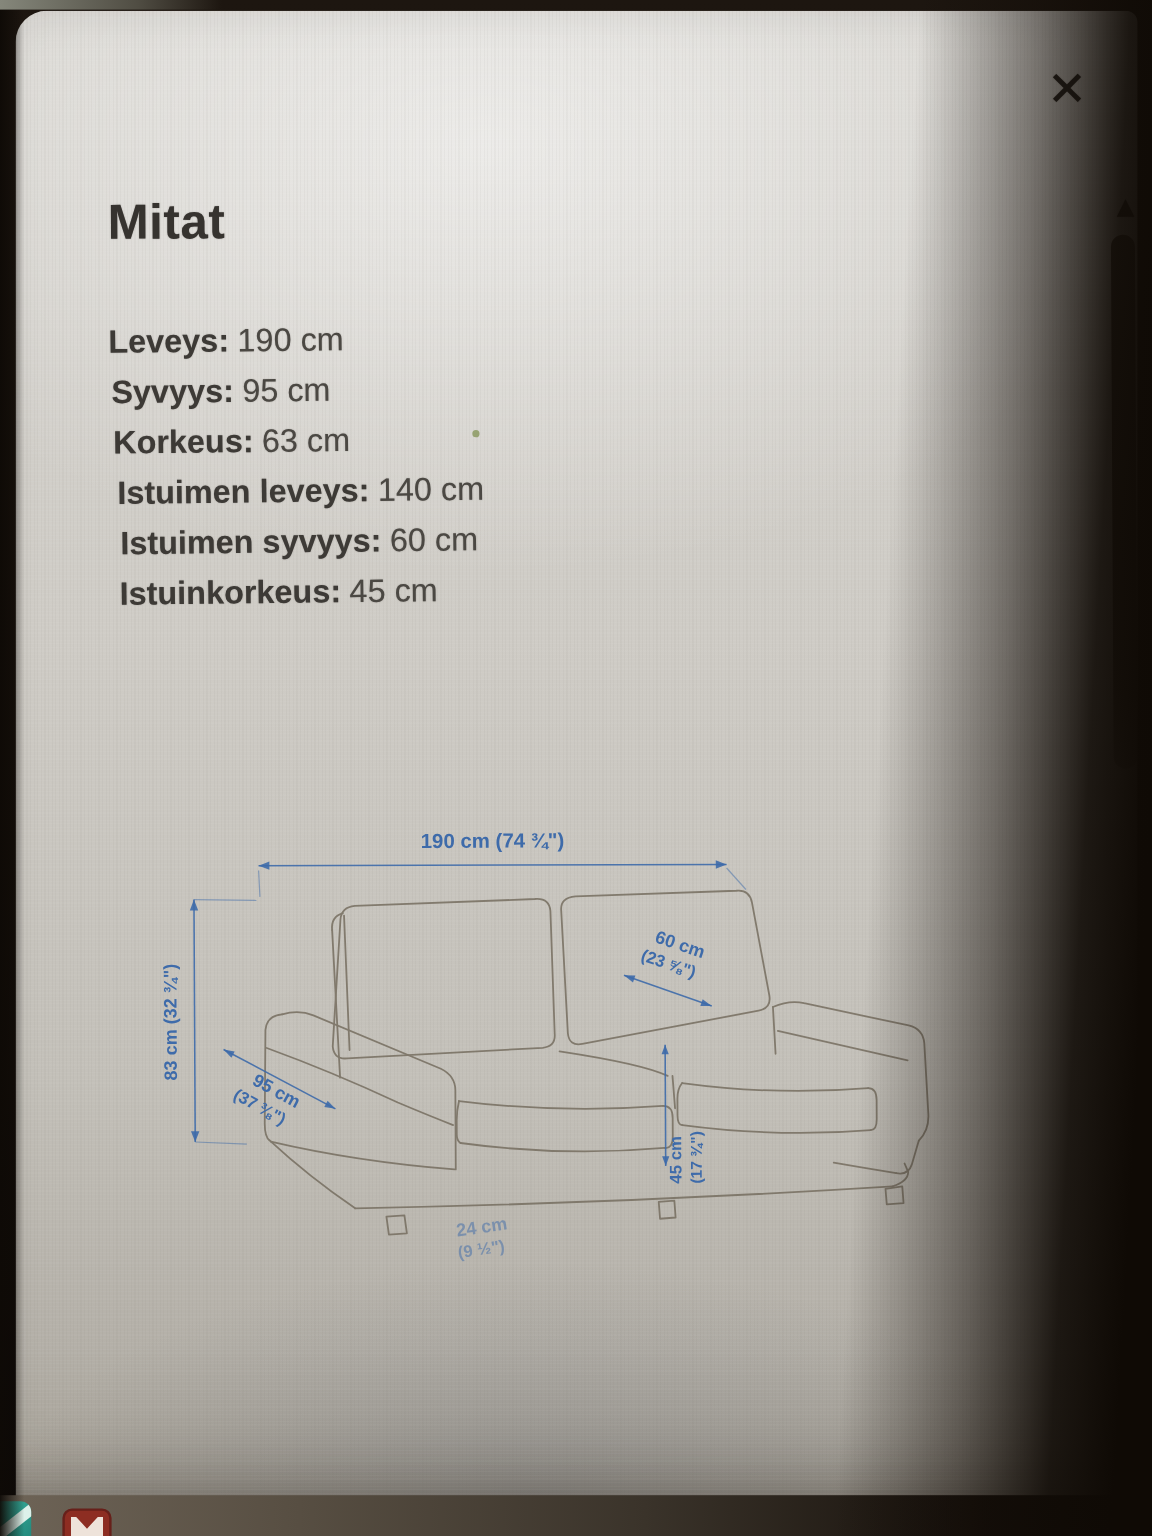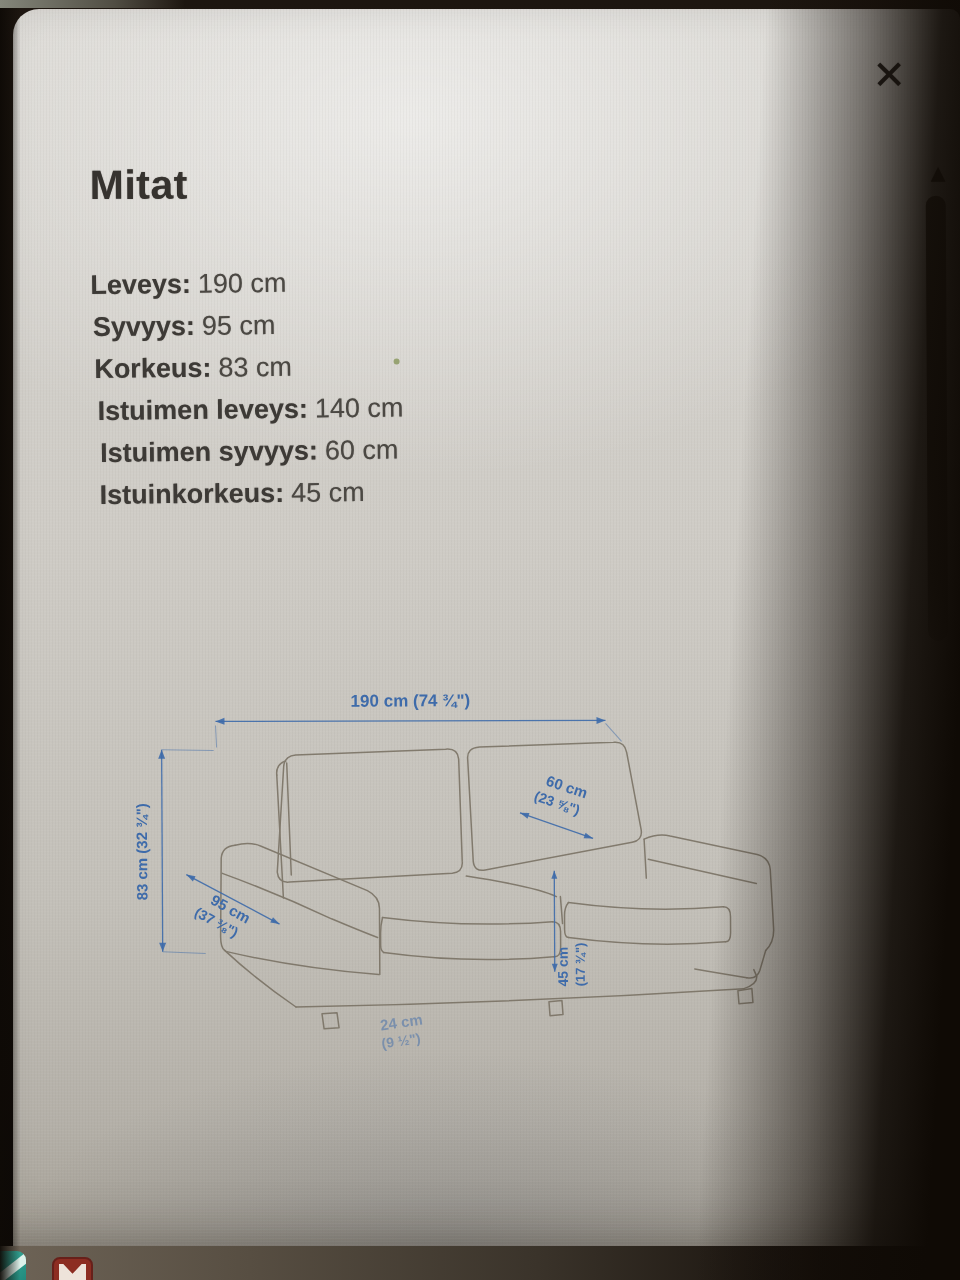--- a/index.html
+++ b/index.html
@@ -8,21 +8,21 @@
   .photo{position:absolute;inset:0;
        background:linear-gradient(180deg,#1d1610 0%,#140e09 55%,#0c0806 100%);}
 
   
   .panel{position:absolute;left:13px;top:9px;width:935px;height:1239px;
        border-radius:26px 10px 2px 2px;overflow:hidden;
        background:
          radial-gradient(ellipse 880px 560px at 42% 9%,rgba(255,255,255,0.55),rgba(255,255,255,0) 64%),
          radial-gradient(ellipse 620px 280px at 46% 100%,rgba(73,78,90,0.22),rgba(73,78,90,0) 70%),
          linear-gradient(to bottom,#d8d6d1 0%,#cfccc6 42%,#c3c0b9 72%,#b4b0a8 90%,#a49f95 100%);
-       box-shadow:inset -30px -18px 60px -18px rgba(25,17,10,0.45);padding-left:12px;}
+       box-shadow:inset -30px -18px 60px -18px rgba(25,17,10,0.45);}
   .texture{position:absolute;inset:0;pointer-events:none;
        background:repeating-linear-gradient(90deg,rgba(110,105,95,0.05) 0 1px,transparent 1px 3px),
                   repeating-linear-gradient(0deg,rgba(255,255,255,0.03) 0 1px,transparent 1px 3px);}
 
   
   .content{position:absolute;inset:0;transform:rotate(-0.3deg);}
   .title{position:absolute;left:79px;top:151px;font-size:41px;font-weight:bold;
        color:#36332f;letter-spacing:0.5px;text-shadow:0 0 1px rgba(55,50,45,0.5);}
   .dims{position:absolute;left:79px;top:253px;transform:rotate(-0.35deg);transform-origin:left top;}
   .dim-row{font-size:27px;line-height:42px;white-space:nowrap;color:#47443f;
@@ -84,21 +84,21 @@
       <div class="title">Mitat</div>
 
       <div class="dims">
         <div class="dim-row">
           <span class="dim-label">Leveys:</span><span class="dim-value">190 cm</span>
         </div>
         <div class="dim-row">
           <span class="dim-label">Syvyys:</span><span class="dim-value">95 cm</span>
         </div>
         <div class="dim-row">
-          <span class="dim-label">Korkeus:</span><span class="dim-value">83 cm</span>
+          <span class="dim-label">Korkeus:</span><span class="dim-value">63 cm</span>
         </div>
         <div class="dim-row">
           <span class="dim-label">Istuimen leveys:</span><span class="dim-value">140 cm</span>
         </div>
         <div class="dim-row">
           <span class="dim-label">Istuimen syvyys:</span><span class="dim-value">60 cm</span>
         </div>
         <div class="dim-row">
           <span class="dim-label">Istuinkorkeus:</span><span class="dim-value">45 cm</span>
         </div>

